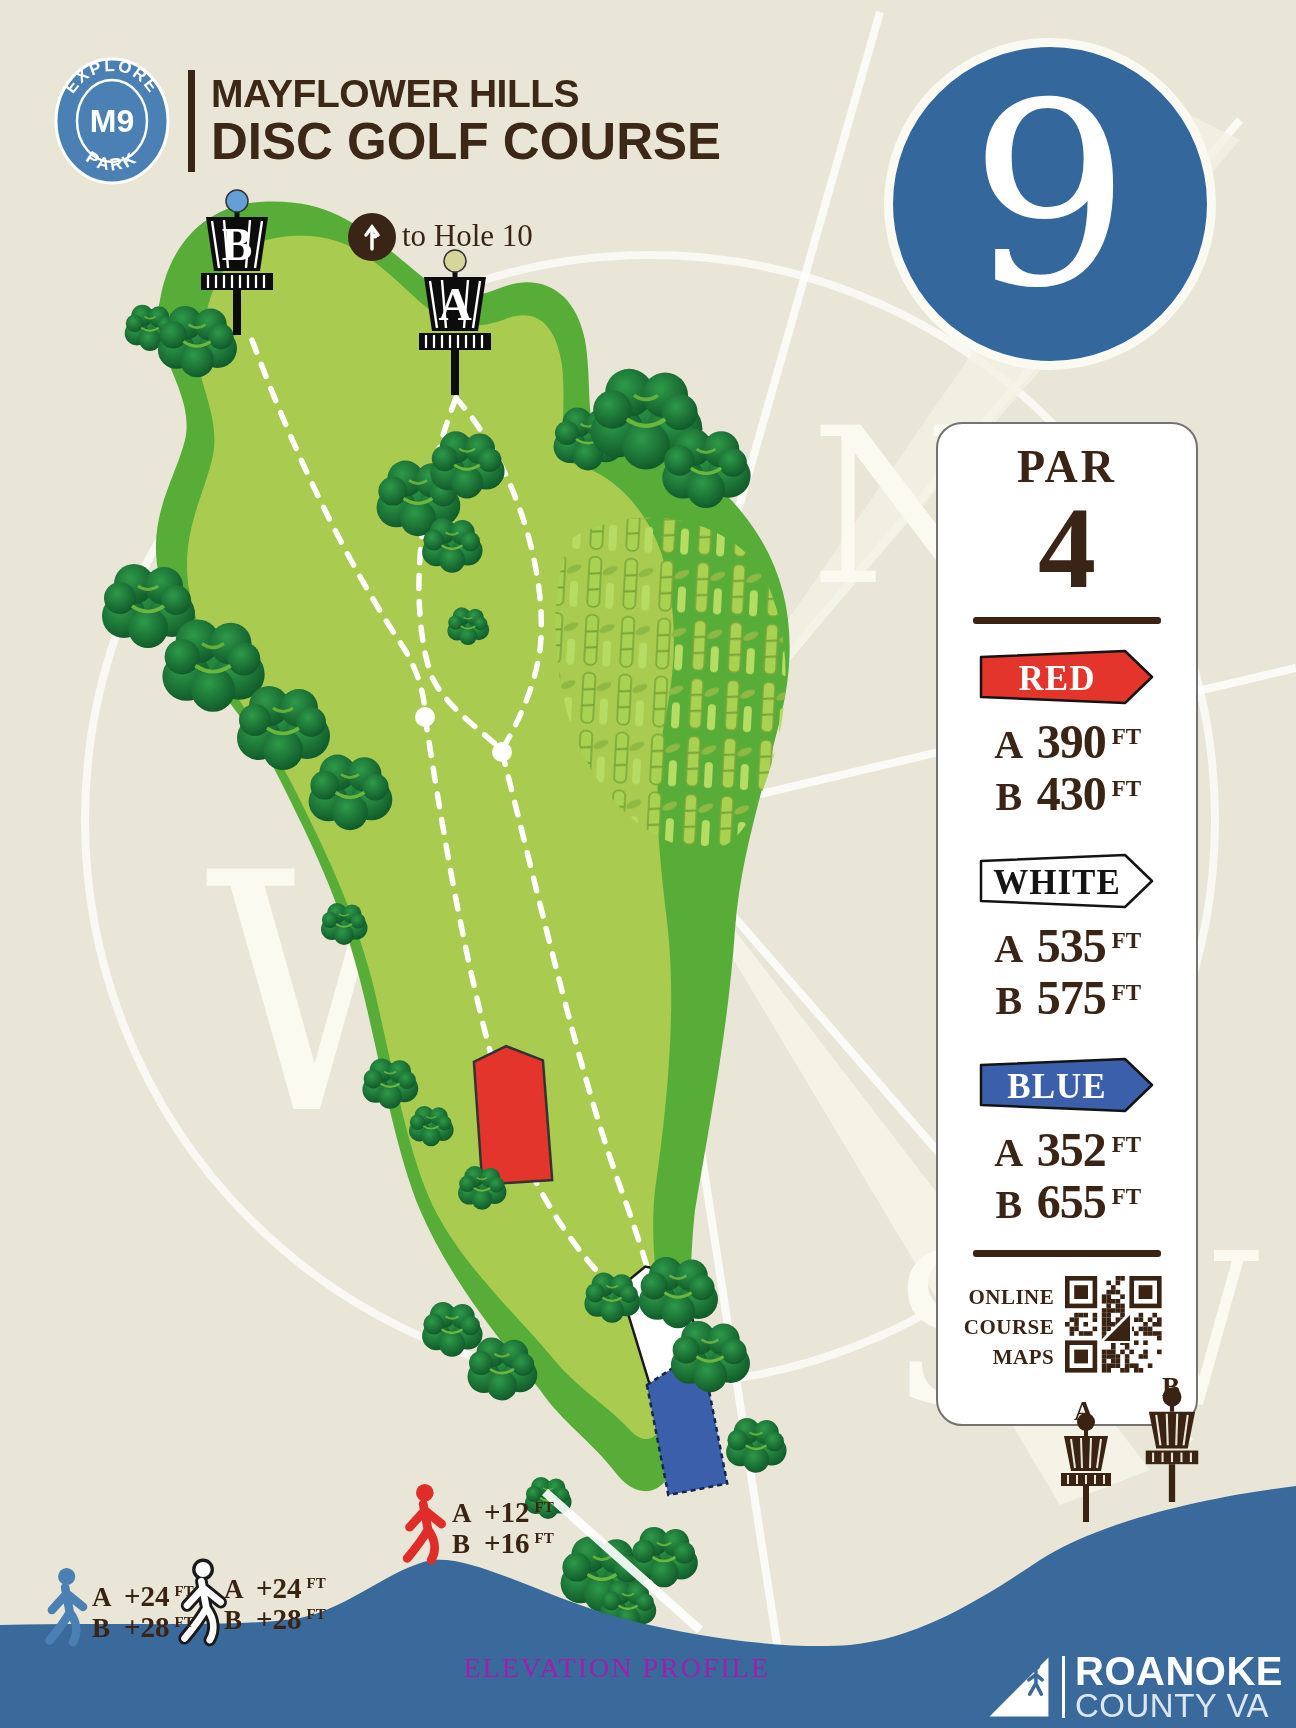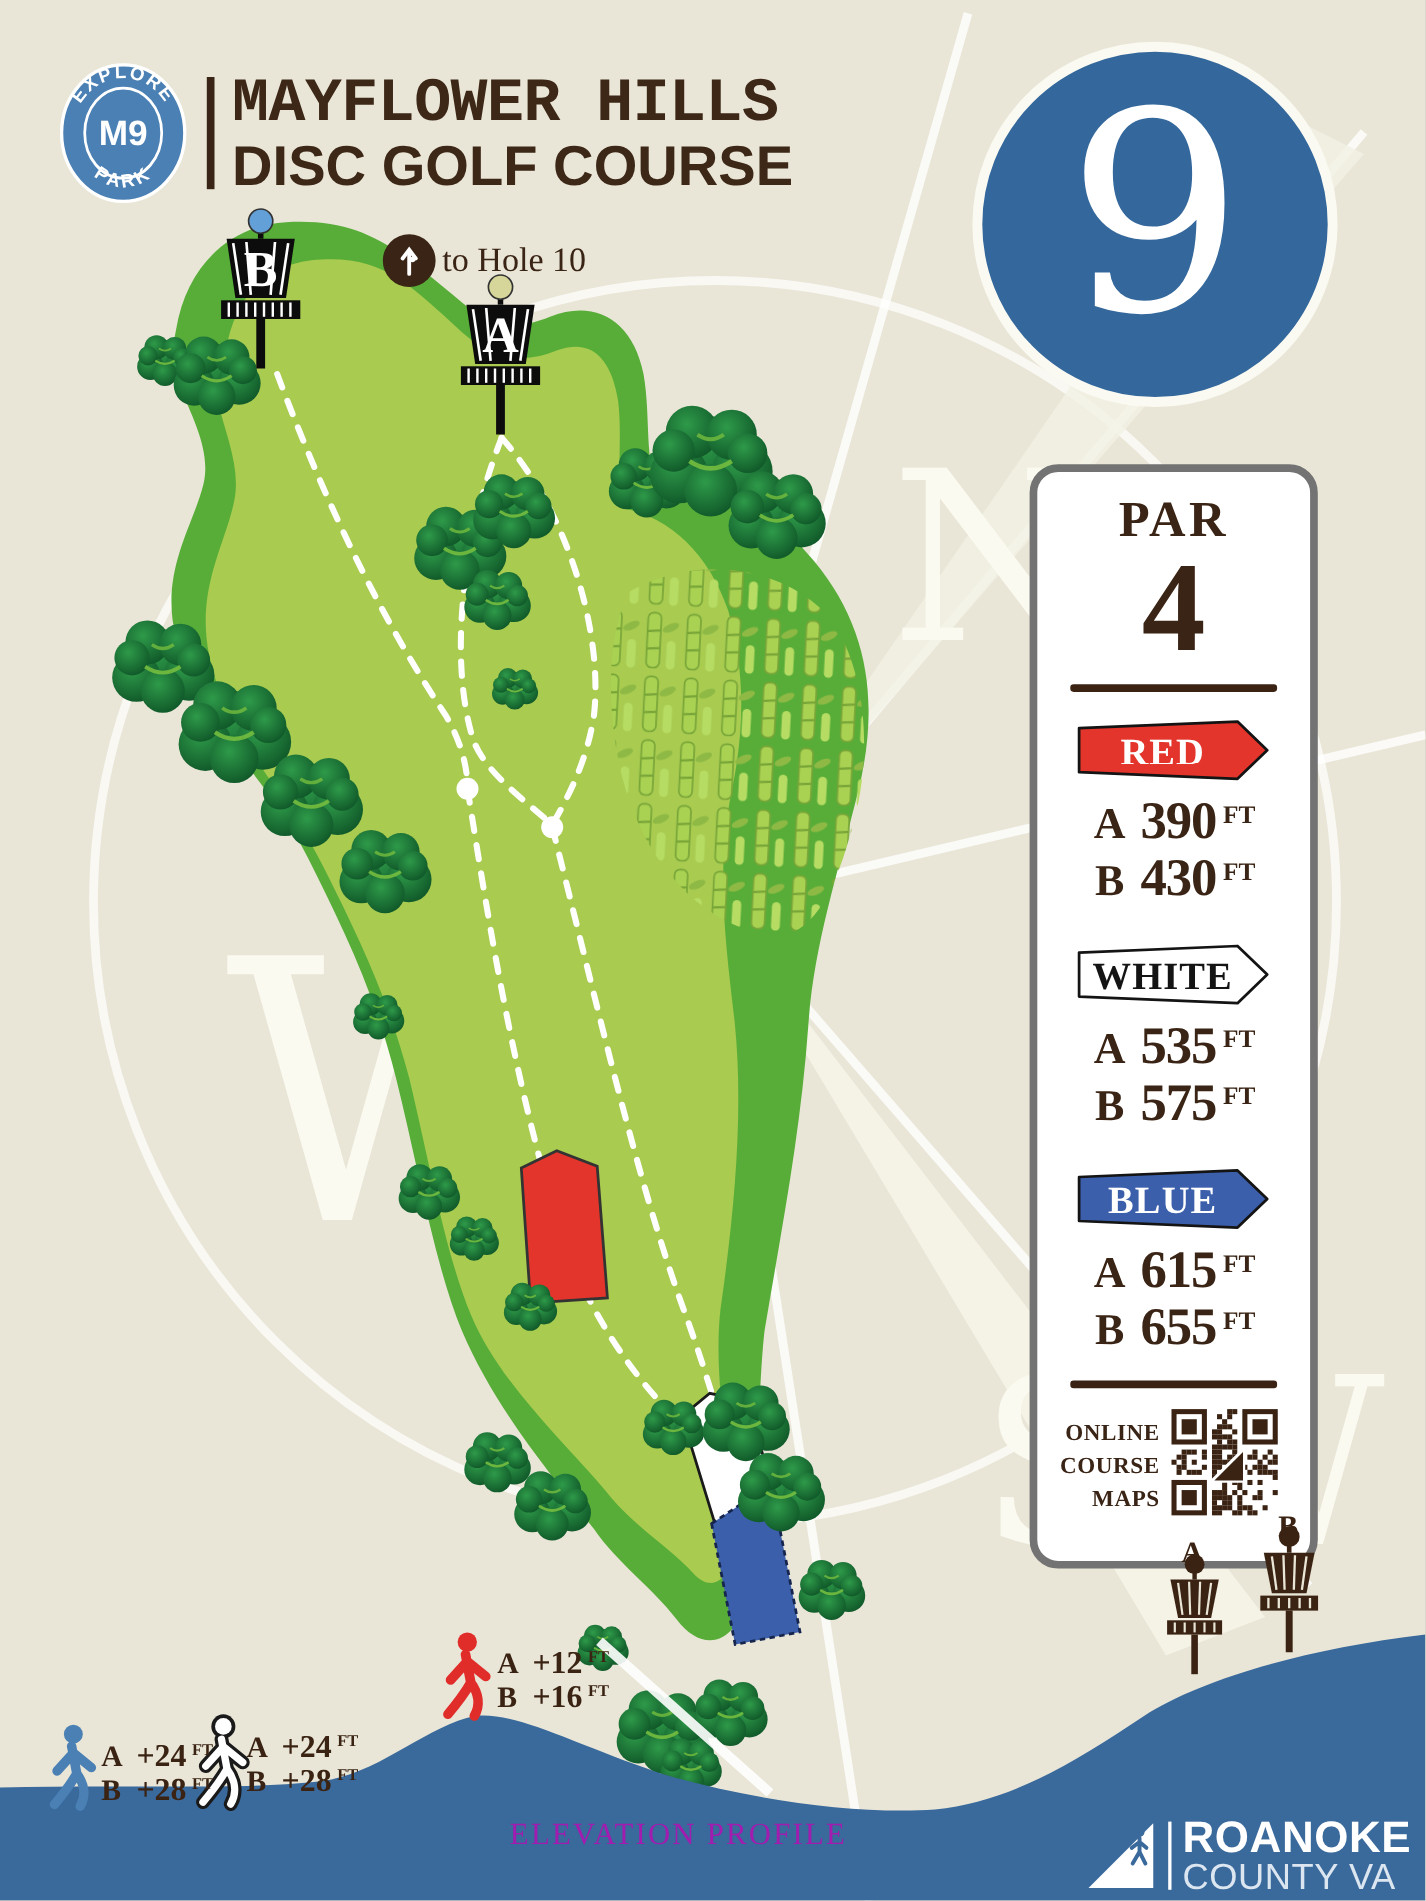--- a/index.html
+++ b/index.html
@@ -11,33 +11,33 @@
   
   .compass-letter{position:absolute;color:#fbfaf1;font-family:"DejaVu Serif",serif;line-height:1;}
   .cl-n{left:810px;top:400px;font-size:215px;}
   .cl-w{left:205px;top:830px;font-size:330px;}
   .cl-sw{left:890px;top:1225px;font-size:212px;letter-spacing:6px;}
 
   
   .header{position:absolute;left:52px;top:55px;display:flex;align-items:center;gap:16px;}
   .header-bar{width:7px;height:102px;background:#3a2415;}
   .titles{display:flex;flex-direction:column;color:#3d2717;font-family:"Liberation Sans",sans-serif;}
-  .title1{font-size:56px;font-weight:600;letter-spacing:-0.5px;line-height:1.05;font-family:Liberation Mono, monospace;}
+  .title1{font-size:39px;font-weight:600;letter-spacing:-0.5px;line-height:1.05;}
   .title2{font-size:51px;font-weight:800;letter-spacing:0px;line-height:1.05;text-align:center;}
 
   
   .hole-circle{position:absolute;left:884px;top:38px;width:332px;height:332px;border-radius:50%;
                background:#34689c;border:9px solid #fbfaf2;box-sizing:border-box;
                display:flex;align-items:center;justify-content:center;}
   .hole-circle span{color:#ffffff;font-family:"DejaVu Serif",serif;font-size:252px;line-height:1;
                     transform:translateY(-8px);}
 
   
   .panel{position:absolute;left:936px;top:422px;width:262px;height:1004px;background:#ffffff;
-         border:7px solid #737373;border-radius:26px;box-sizing:border-box;text-align:center;
+         border:2px solid #737373;border-radius:26px;box-sizing:border-box;text-align:center;
          color:#3a2415;}
   .par-label{margin-top:16px;font-size:46px;letter-spacing:3px;font-weight:600;}
   .par-value{font-size:116px;line-height:0.95;font-weight:600;}
   .rule{width:188px;height:7px;background:#3a2313;border-radius:3px;margin:14px auto 0 auto;}
   .tee-block{margin-top:24px;}
   .tee-block.t2,.tee-block.t3{margin-top:34px;}
   .flag{margin:0 auto;}
   .flag text{font-family:"Liberation Serif",serif;font-weight:700;letter-spacing:1px;}
   .rows{margin-top:8px;}
   .dist-row{display:flex;align-items:baseline;justify-content:center;gap:12px;height:52px;}
@@ -320,21 +320,21 @@
     </div>
 
     <div class="tee-block t3">
       <svg class="flag" width="180" height="58" viewBox="0 0 180 58">
         <polygon points="4,9 148,3 175,29 148,55 4,49" stroke="#141414" stroke-width="2.5" stroke-linejoin="round" fill="#3c5fac"></polygon>
         <text x="80" y="42" text-anchor="middle" font-size="35" fill="#ffffff">BLUE</text>
       </svg>
       <div class="rows">
         <div class="dist-row">
           <span class="dl">A</span>
-          <span class="dv">615</span>
+          <span class="dv">352</span>
           <span class="du">FT</span>
         </div>
         <div class="dist-row">
           <span class="dl">B</span>
           <span class="dv">655</span>
           <span class="du">FT</span>
         </div>
       </div>
     </div>
 

